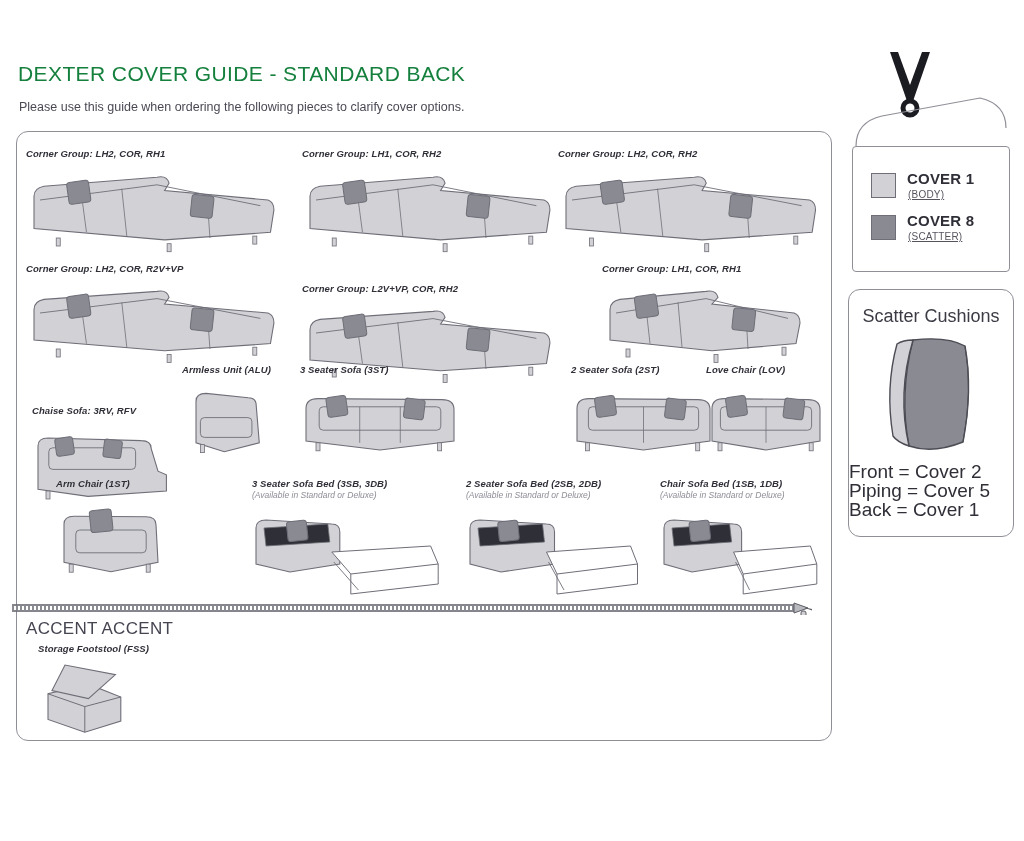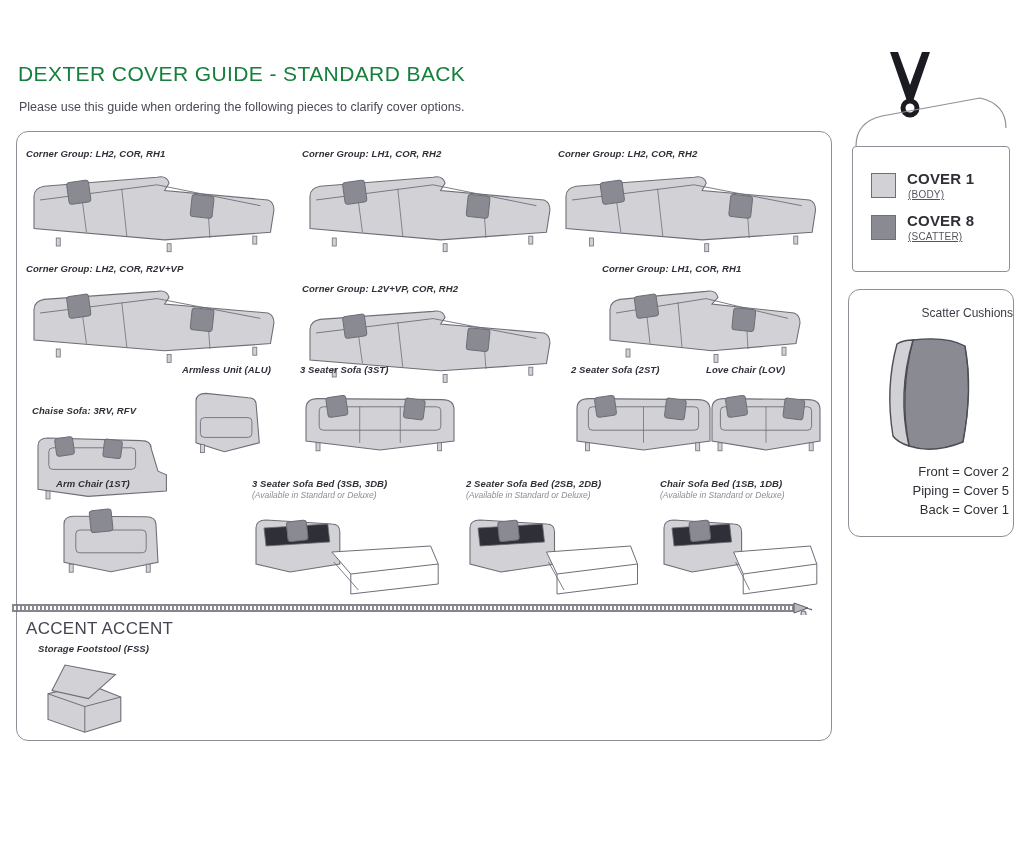--- a/index.html
+++ b/index.html
@@ -143,30 +143,30 @@
     height: 248px;
     border: 1px solid #8f8f98;
     border-radius: 12px;
     box-sizing: border-box;
     background: #fff;
   }
   .scatter-title {
     position: absolute;
     left: 0; right: 0;
     top: 16px;
-    text-align: right;
-    font-size: 12px;
+    text-align: center;
+    font-size: 18px;
     color: #3b3b45;
   }
   .scatter-legend {
     position: absolute;
     left: 0; right: 4px;
     top: 172px;
-    text-align: right;
-    font-size: 13px;
+    text-align: left;
+    font-size: 19px;
     line-height: 19px;
     color: #2f2f38;
   }
 </style>
 </head>
 <body>
 
 <div class="page">
 
   <div class="title">DEXTER COVER GUIDE - STANDARD BACK</div>

